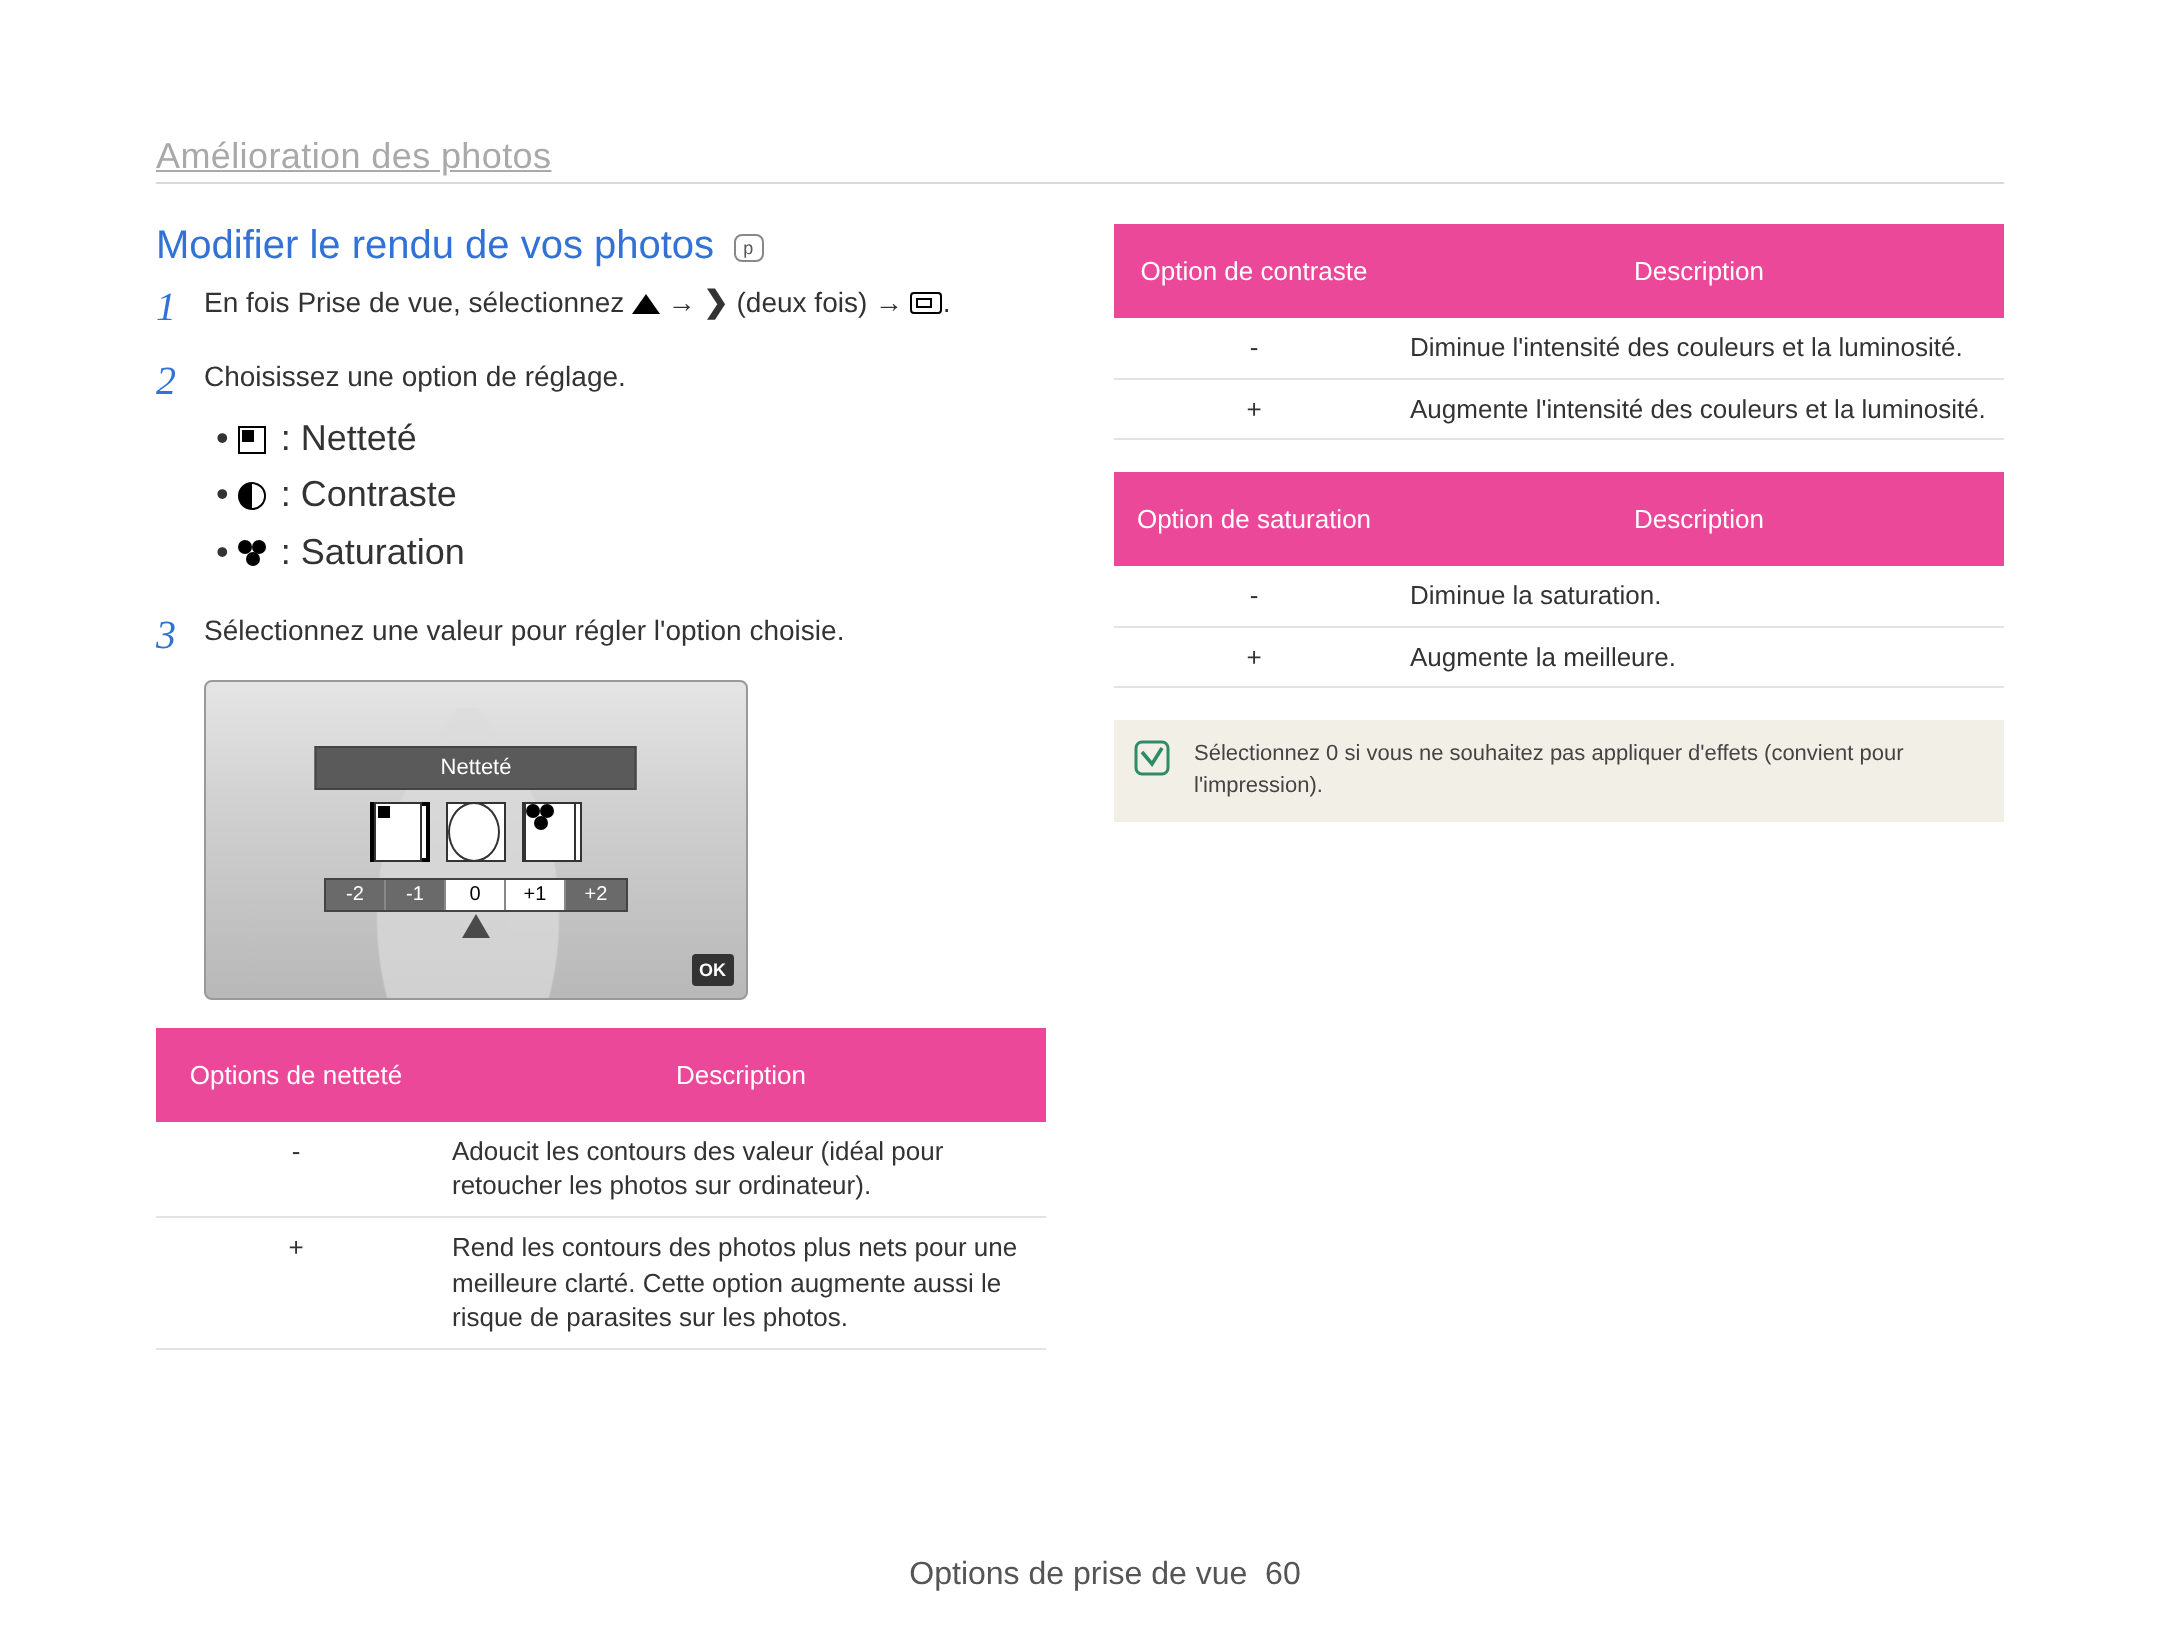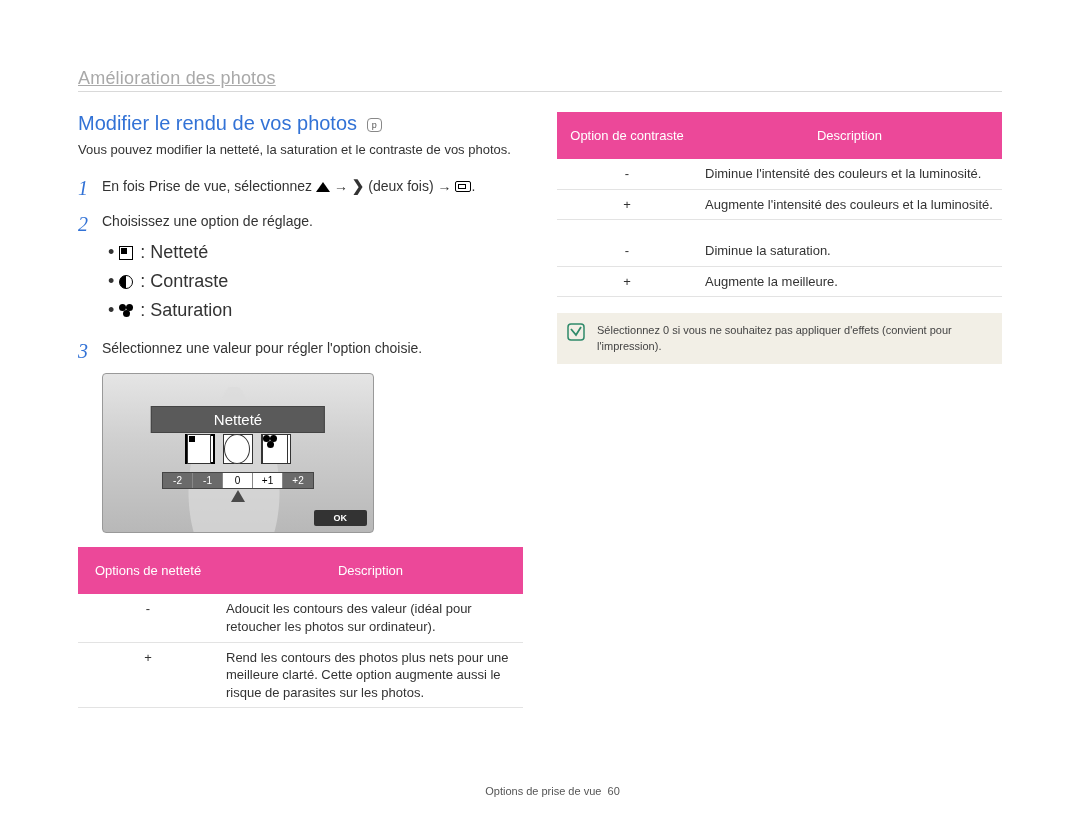--- a/index.html
+++ b/index.html
@@ -124,21 +124,21 @@
       overflow: hidden;
     }
     .silhouette {
       position:absolute; left:28%; top:8%; width:110px; height:150px;
       background: radial-gradient(ellipse at 50% 20%, #dcdcdc 14px, transparent 15px),
                   radial-gradient(ellipse at 50% 70%, #dcdcdc 45px, transparent 46px);
       opacity:0.7;
     }
     .lcd-label {
       position:absolute; top:32px; left:50%; transform:translateX(-50%);
-      background:#5a5a5a; color:#fff; font-size:15px;
+      background:#5a5a5a; color:#fff; font-size:11px;
       padding:4px 62px; border:1px solid #444;
     }
     .lcd-iconrow {
       position:absolute; top:60px; left:50%; transform:translateX(-50%);
       display:flex; gap:8px;
     }
     .lcd-iconrow span {
       width:30px; height:30px; background:#fff; border:1px solid #333;
       display:flex; align-items:center; justify-content:center;
     }
@@ -156,21 +156,21 @@
     .lcd-pointer {
       position:absolute; top:116px; left:50%; transform:translateX(-50%);
       width:0; height:0;
       border-left:7px solid transparent;
       border-right:7px solid transparent;
       border-bottom:12px solid #4a4a4a;
     }
     .lcd-ok {
       position:absolute; right:6px; bottom:6px;
       background:#333; color:#fff; font-size:9px; font-weight:bold;
-      padding:3px 20px; border-radius:2px;
+      padding:3px 4px; border-radius:2px;
     }
 
     table.opt {
       border-collapse: collapse;
       width: 100%;
       font-size: 13px;
       margin-bottom: 16px;
     }
     table.opt th {
       background: #ec4899;
@@ -196,40 +196,39 @@
       line-height: 1.4;
       position: relative;
       color: #444;
     }
     .note-box svg { position:absolute; left:10px; top:10px; }
     .footer {
       position: absolute;
       bottom: 18px;
       left: 0; right: 0;
       text-align: center;
-      font-size: 11px;
+      font-size: 16px;
       color: #555;
       padding-left: 25px;
     }
   </style>
 </head>
 <body>
 
 <div class="chapter-title">Amélioration des photos</div>
 <hr class="hairline">
 
 <div class="columns">
   <div class="col">
 
     <h2 class="section-title">
       <span>Modifier le rendu de vos photos</span>
       <span class="mode-chip">p</span>
     </h2>
 
-    <p class="intro">Vous pouvez modifier la netteté, la saturation et le contraste de vos photos.</p>
 
     <ol class="steps">
       <li>
         <span>En fois Prise de vue, sélectionnez </span>
         <span class="glyph-up"></span>
         <span class="glyph-arrow"> → </span>
         <span class="glyph-right">❯</span>
         <span> (deux fois) → </span>
         <span class="glyph-screen"></span>.
       </li>
@@ -304,20 +303,24 @@
       </tr>
       <tr>
         <td class="sym">+</td>
         <td>Augmente l'intensité des couleurs et la luminosité.</td>
       </tr>
     </tbody>
       </table>
 
     <table class="opt">
       <tbody>
+          <tr>
+        <th>Option de saturation</th>
+        <th>Description</th>
+      </tr>
       <tr>
         <td class="sym">-</td>
         <td>Diminue la saturation.</td>
       </tr>
       <tr>
         <td class="sym">+</td>
         <td>Augmente la meilleure.</td>
       </tr>
     </tbody>
       </table>

